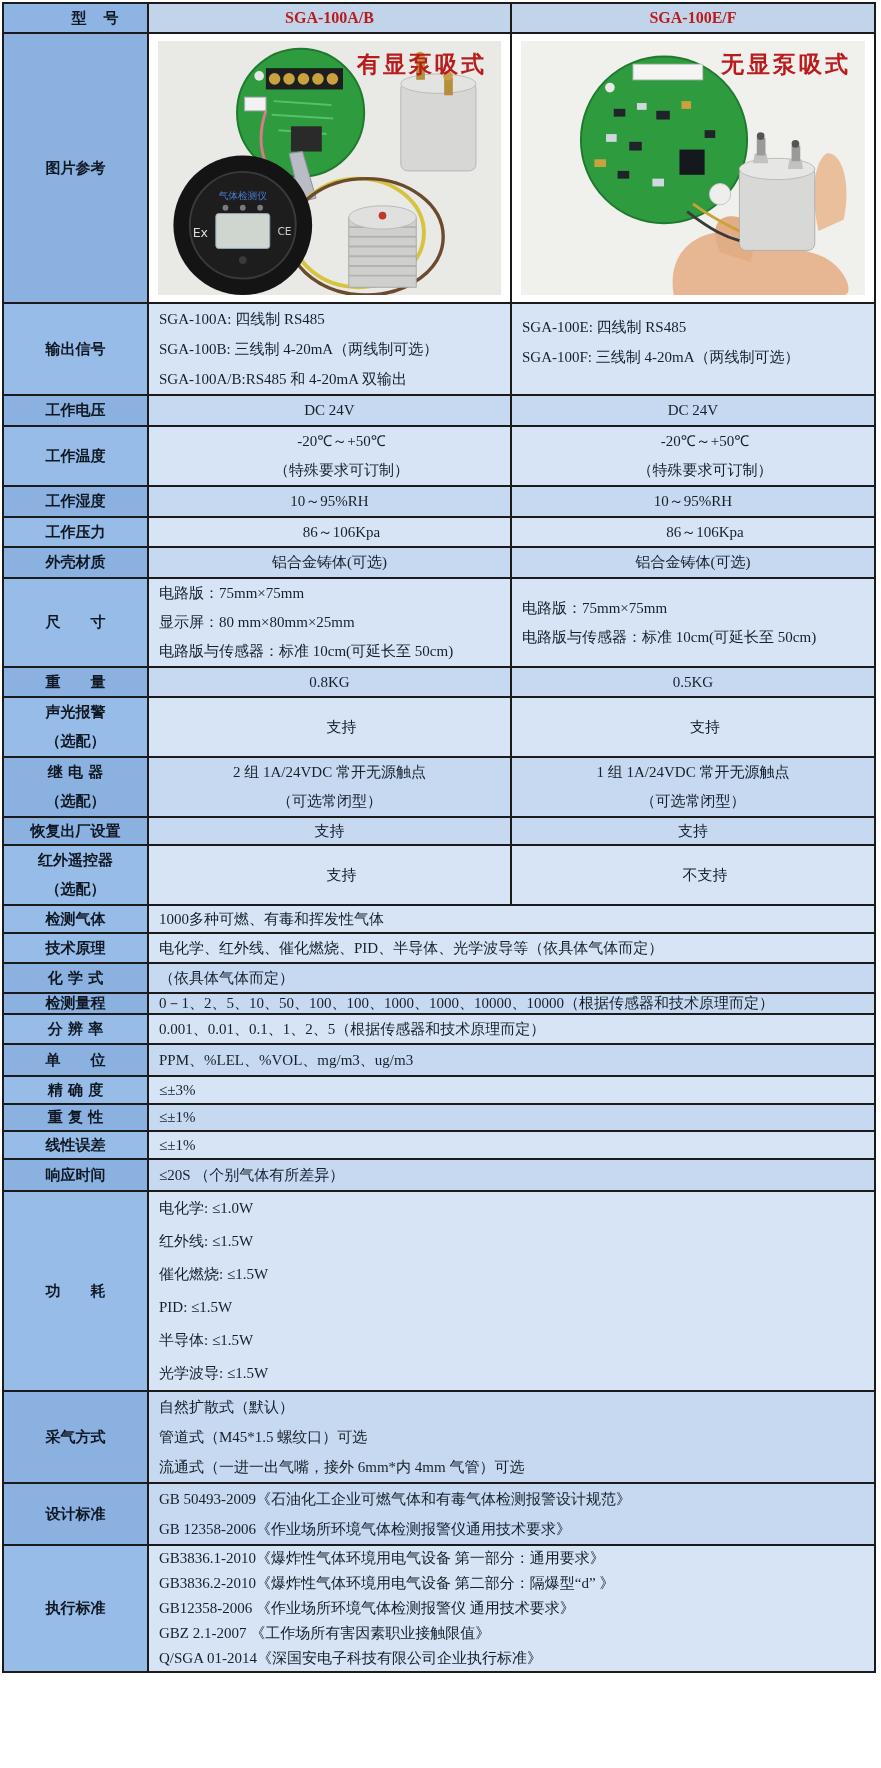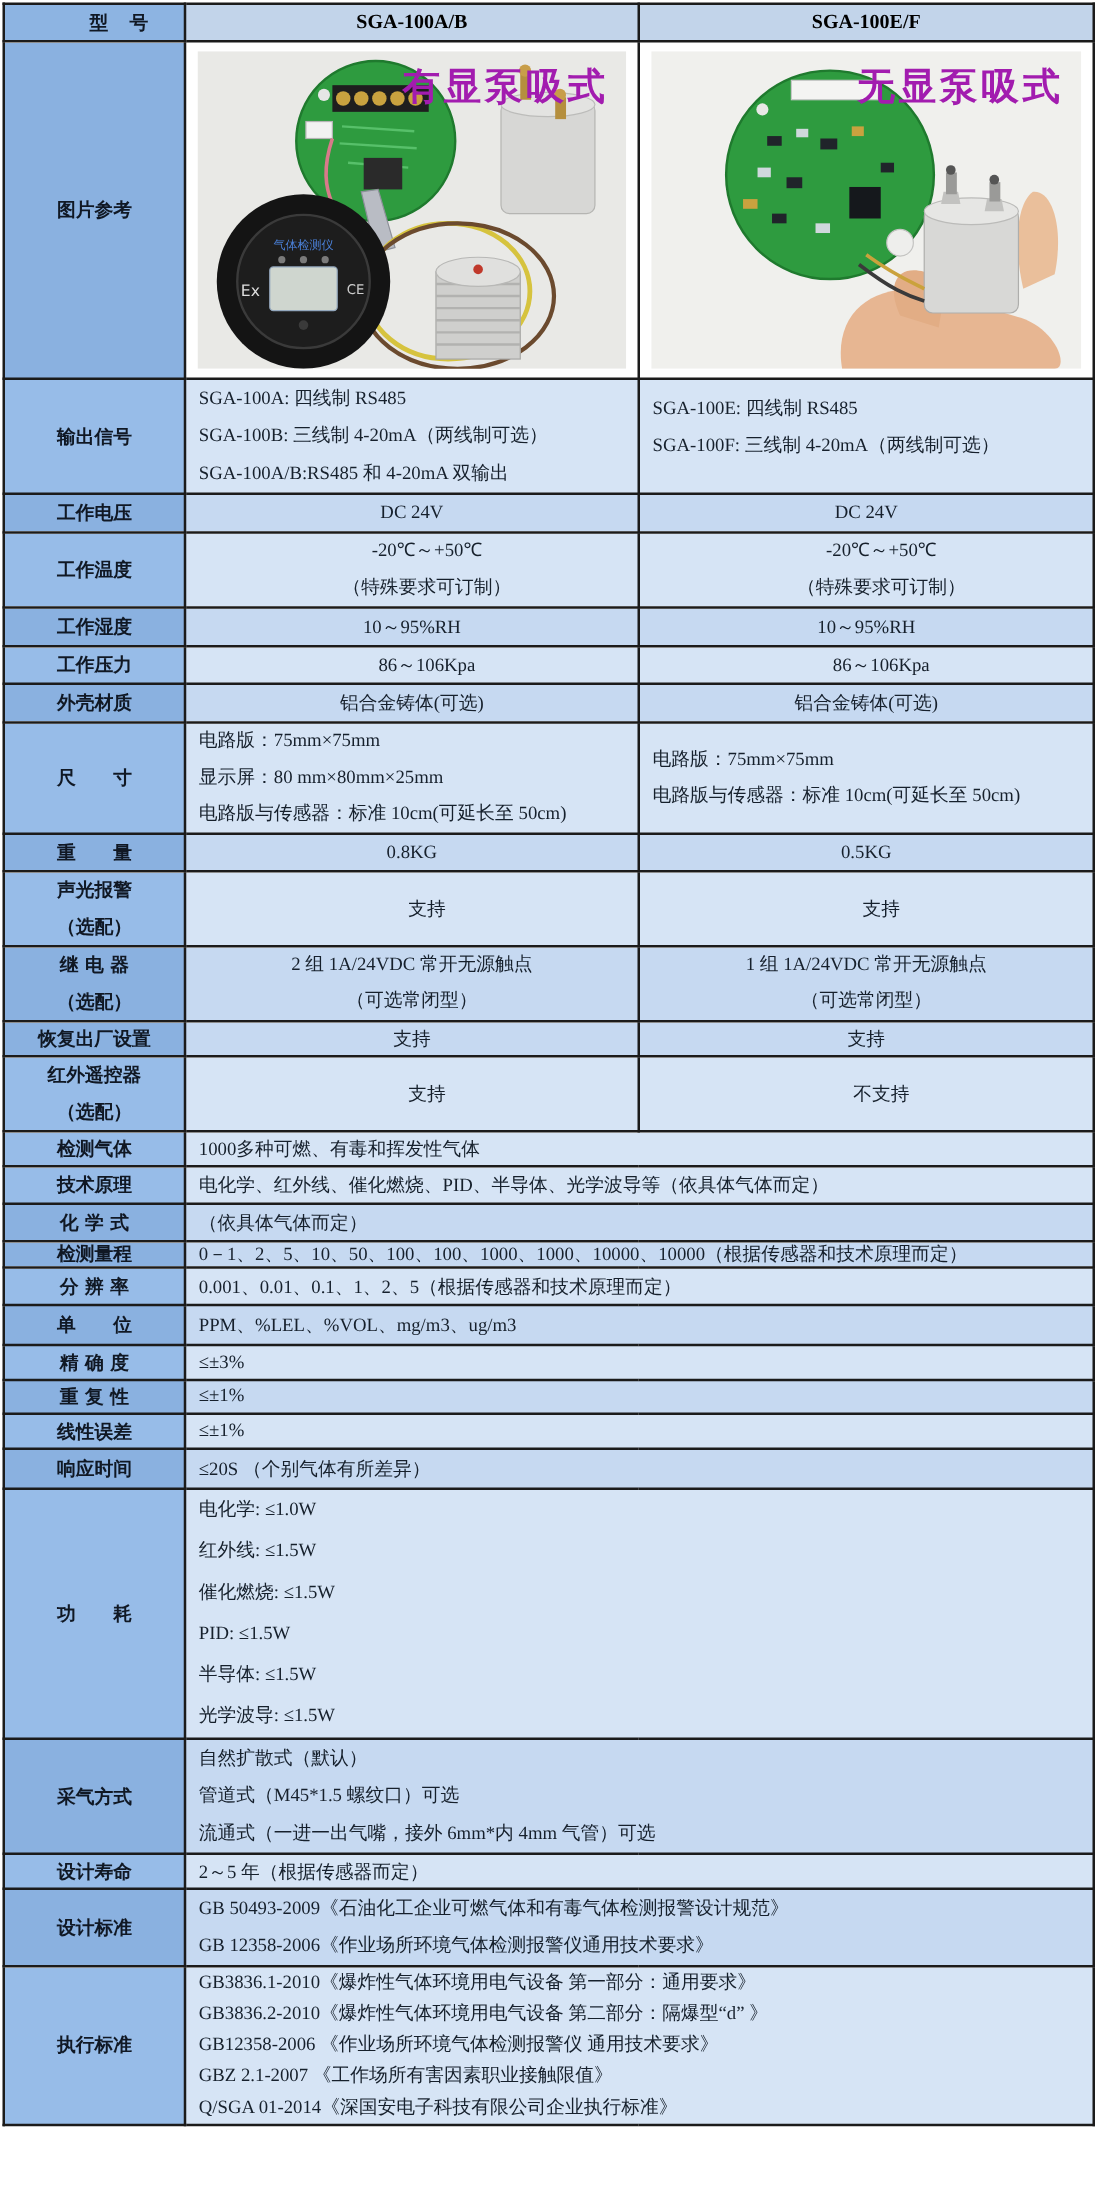--- a/index.html
+++ b/index.html
@@ -3,36 +3,36 @@
 <meta charset="utf-8">
 <style>
   html,body{margin:0;padding:0;background:#ffffff;width:881px;height:1768px;overflow:hidden;}
   .page{position:relative;padding:2px 0 0 2px;}
   table{border-collapse:collapse;table-layout:fixed;width:872px;}
   td{border:2px solid #1b1b1b;overflow:hidden;vertical-align:middle;padding:0;}
   .lbl{font-family:"DejaVu Sans",sans-serif;font-weight:bold;font-size:15px;color:#101824;text-align:center;}
   .lA{background:#8ab1e0;}
   .lB{background:#97bce8;}
   .hdr-lbl{background:#8db4e2;letter-spacing:1px;padding-left:40px;}
-  .hdr-val{background:#c2d4ea;font-family:"Liberation Serif",serif;font-weight:bold;font-size:16px;text-align:center;color:#000000;}
+  .hdr-val{background:#c2d4ea;font-family:"Liberation Serif",serif;font-weight:bold;font-size:16px;text-align:center;color:#b91c1c;}
   .val{font-family:"Liberation Serif",serif;font-size:15px;color:#16202c;}
   .vA{background:#c6d9f1;}
   .vB{background:#d6e4f5;padding-left:24px;}
   .center{text-align:center;}
   .left{text-align:left;padding-left:10px;padding-right:6px;}
   .ln{white-space:nowrap;}
   .lh25 .ln{line-height:25px;}
   .lh29 .ln{line-height:29px;}
   .lh30 .ln{line-height:30px;}
   .lh33 .ln{line-height:33px;}
   .lbl .ln{line-height:29px;white-space:nowrap;}
   .img-cell{background:#ffffff;}
   .photo{position:relative;margin:7px 9px;height:254px;}
   .photo svg{display:block;width:100%;height:100%;}
-  .watermark{position:absolute;top:8px;right:14px;font-family:"DejaVu Sans",sans-serif;font-size:30px;font-weight:bold;color:#a21caf;letter-spacing:3px;margin-left:28px;}
+  .watermark{position:absolute;top:8px;right:14px;font-family:"DejaVu Sans",sans-serif;font-size:23px;font-weight:bold;color:#b91c1c;letter-spacing:3px;margin-left:28px;}
 </style>
 </head>
 <body>
 
 <div class="page">
 <table>
   <colgroup>
         <col style="width:145px">
         <col style="width:363px">
         <col style="width:364px">
@@ -320,24 +320,20 @@
 
   <tr style="height:92px">
     <td class="lbl lA">采气方式</td>
     <td class="val vA left lh30" colspan="2">
       <div class="ln">自然扩散式（默认）</div>
       <div class="ln">管道式（M45*1.5 螺纹口）可选</div>
       <div class="ln">流通式（一进一出气嘴，接外 6mm*内 4mm 气管）可选</div>
     </td>
   </tr>
 
-  <tr style="height:28px">
-    <td class="lbl lB">设计寿命</td>
-    <td class="val vB left" colspan="2">2～5 年（根据传感器而定）</td>
-  </tr>
 
   <tr style="height:62px">
     <td class="lbl lA">设计标准</td>
     <td class="val vA left lh30" colspan="2">
       <div class="ln">GB 50493-2009《石油化工企业可燃气体和有毒气体检测报警设计规范》</div>
       <div class="ln">GB 12358-2006《作业场所环境气体检测报警仪通用技术要求》</div>
     </td>
   </tr>
 
   <tr style="height:126px">

